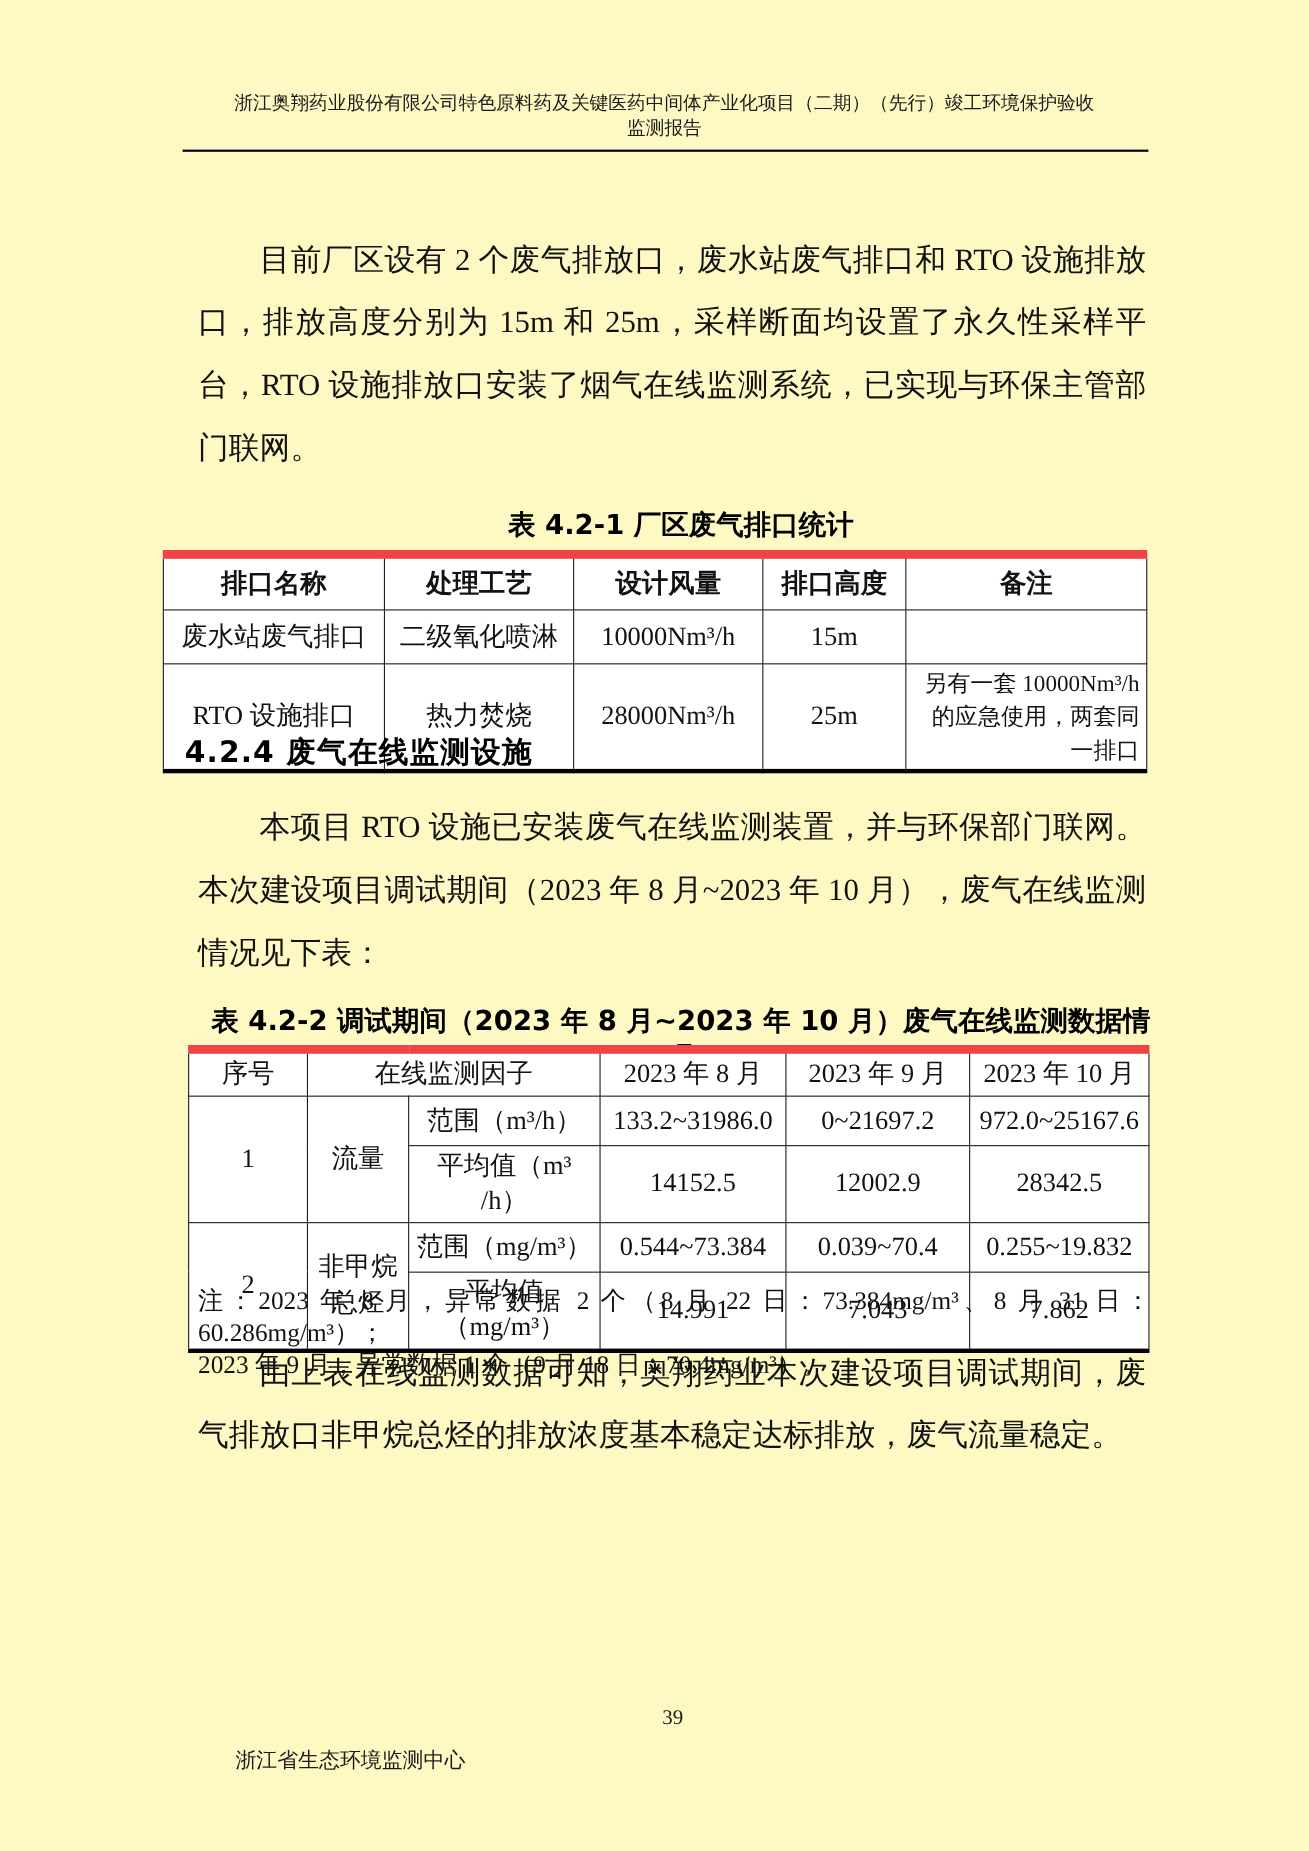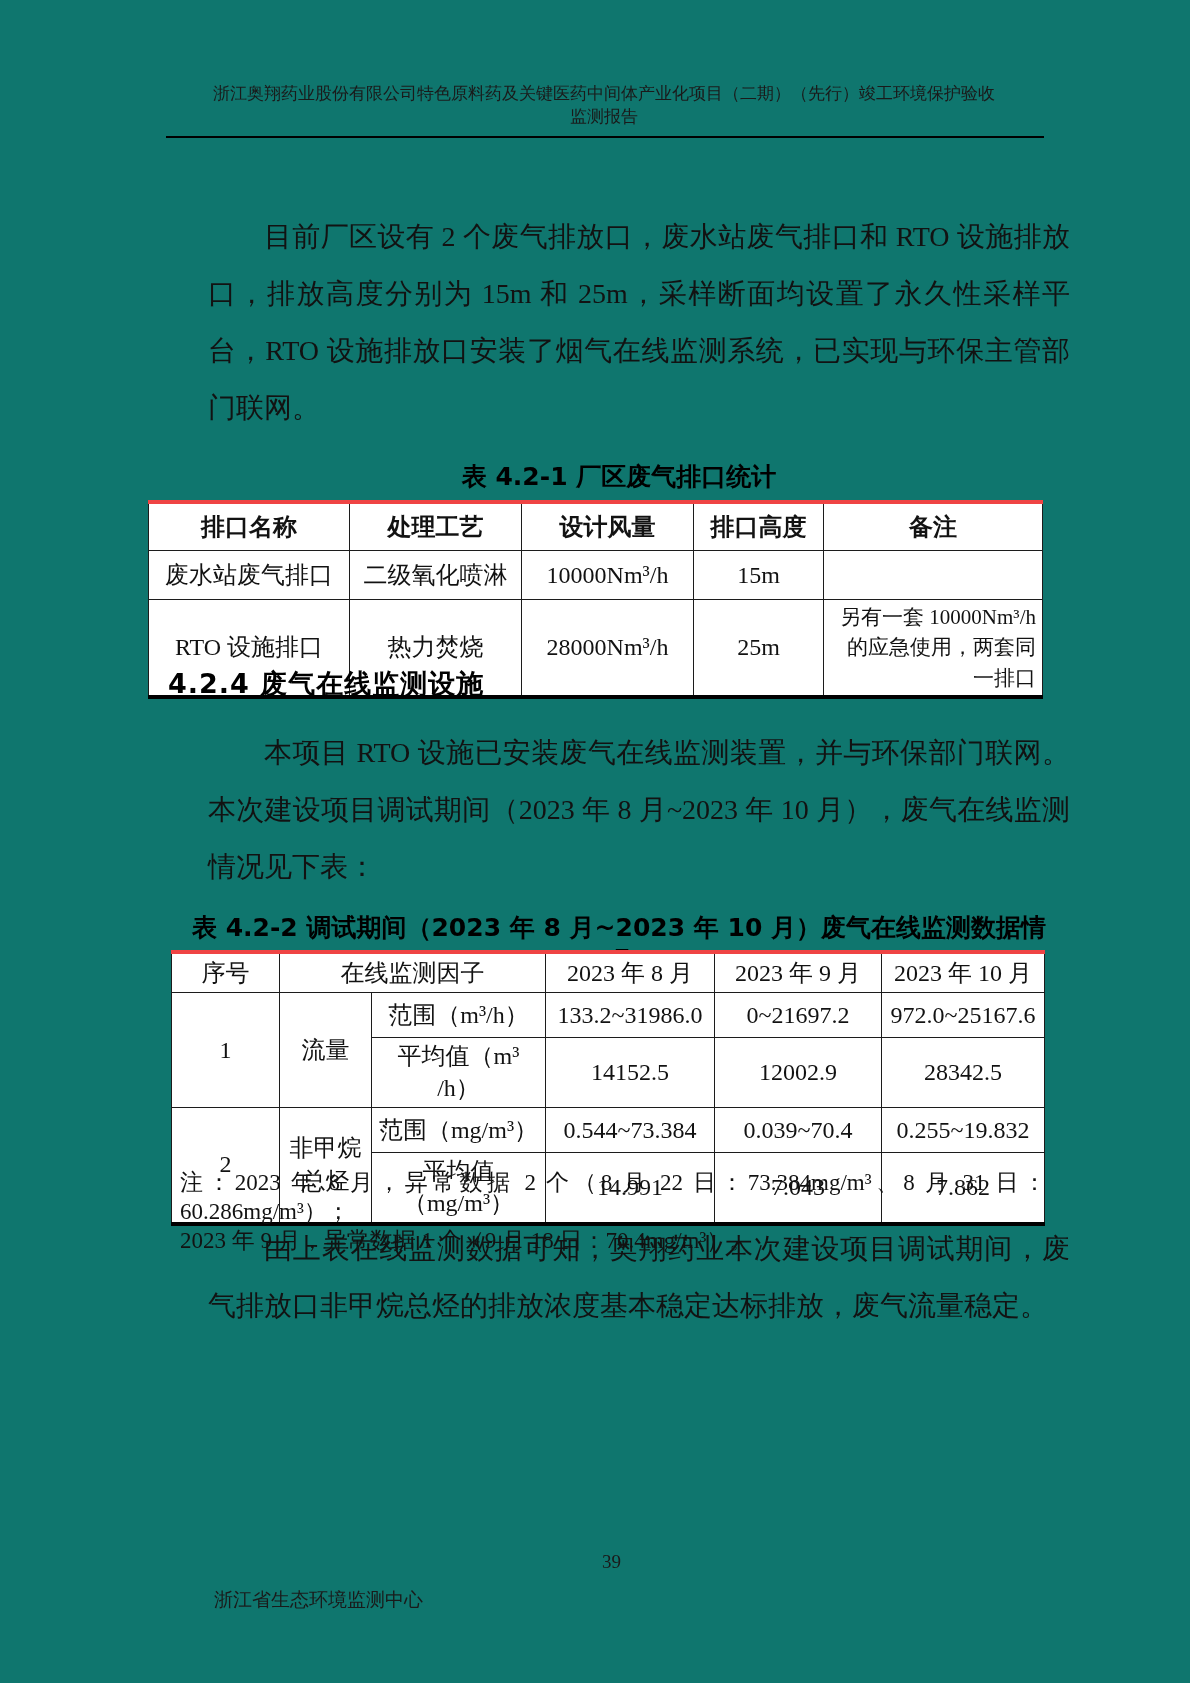--- a/index.html
+++ b/index.html
@@ -1,19 +1,19 @@
 <!DOCTYPE html>
 <html><head>
 <meta charset="utf-8">
 <style>
   html,body{margin:0;padding:0;background:#ffffff;}
   .page{
     position:relative;
     width:1190px;height:1683px;
-    background:#0f766e;color:#141414;
+    background:#fef9c3;color:#141414;
     font-family:"Liberation Serif","DejaVu Serif",serif;
     overflow:hidden;
   }
   .doc-header{
     position:absolute;top:82px;left:166px;width:876px;
     text-align:center;font-size:17px;line-height:23px;color:#1a1a1a;
   }
   .header-rule{
     position:absolute;top:136px;left:166px;width:878px;
     border-top:2px solid #000;height:0;
@@ -21,35 +21,35 @@
   .sec-heading{
     position:absolute;left:168px;
     font-family:"DejaVu Sans","Liberation Sans",sans-serif;
     font-weight:bold;font-size:27px;color:#000;letter-spacing:1px;
   }
   .h-423{top:152px;}
   .h-424{top:666px;text-align:right;}
   .body-para{
     position:absolute;left:180px;width:862px;
     font-size:28px;line-height:57px;text-align:justify;
-    text-indent:2em;color:#121212;margin-left:28px;
+    text-indent:2em;color:#121212;
   }
   .p-423{top:208px;}
   .p-424{top:724px;}
   .p-concl{top:1220px;}
   .tbl-title{
     position:absolute;left:181px;width:876px;text-align:center;
     font-family:"DejaVu Sans","Liberation Sans",sans-serif;
     font-weight:bold;font-size:25px;color:#000;
   }
   .t421-title{top:460px;}
   .t422-title{top:911px;}
   table{
     position:absolute;border-collapse:collapse;table-layout:fixed;
-    border-top:4px solid #ef4444;border-bottom:4px solid #000;
+    border-top:8px solid #ef4444;border-bottom:4px solid #000;
     background:#fff;
     font-family:Liberation Serif, serif;
   }
   .t421{top:500px;left:148px;width:894px;font-size:24px;}
   .t422{top:950px;left:171px;width:873px;font-size:24px;}
   td,th{
     border:1.5px solid #1c1c1c;
     text-align:center;vertical-align:middle;
     padding:2px 4px;color:#121212;line-height:1.35;
     font-weight:normal;

